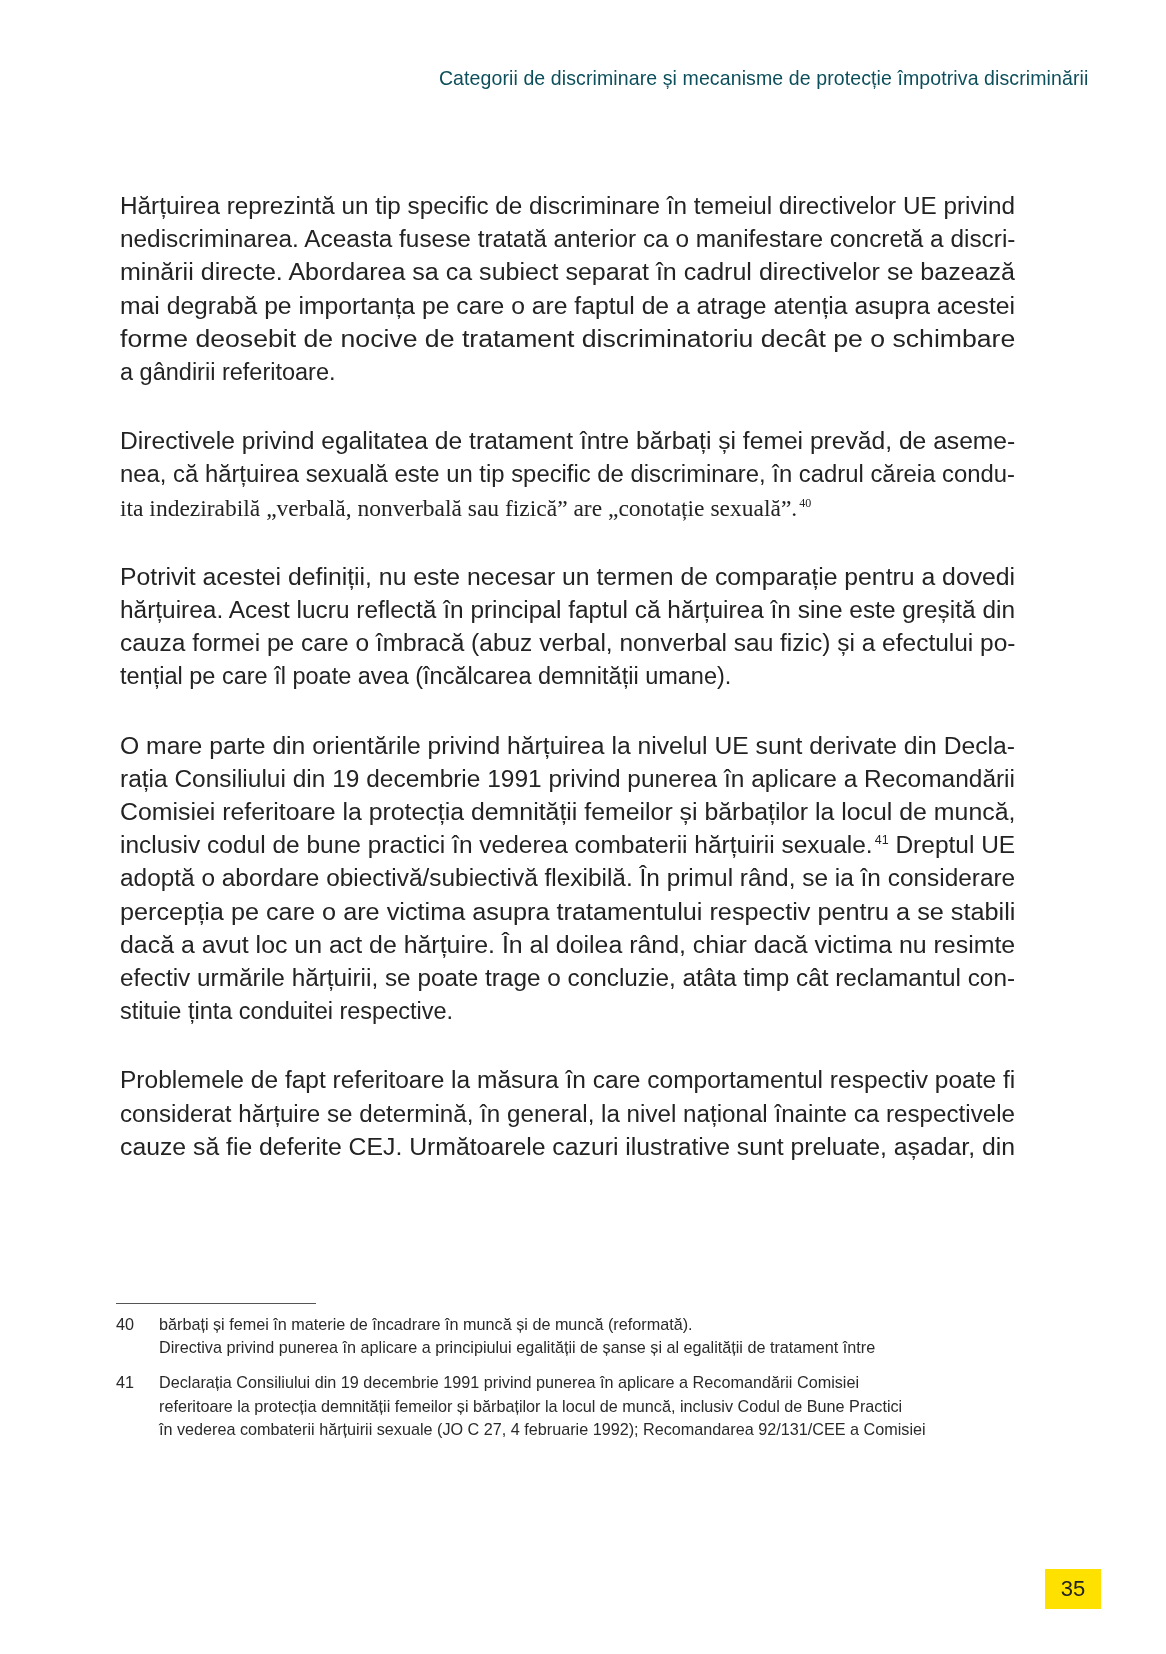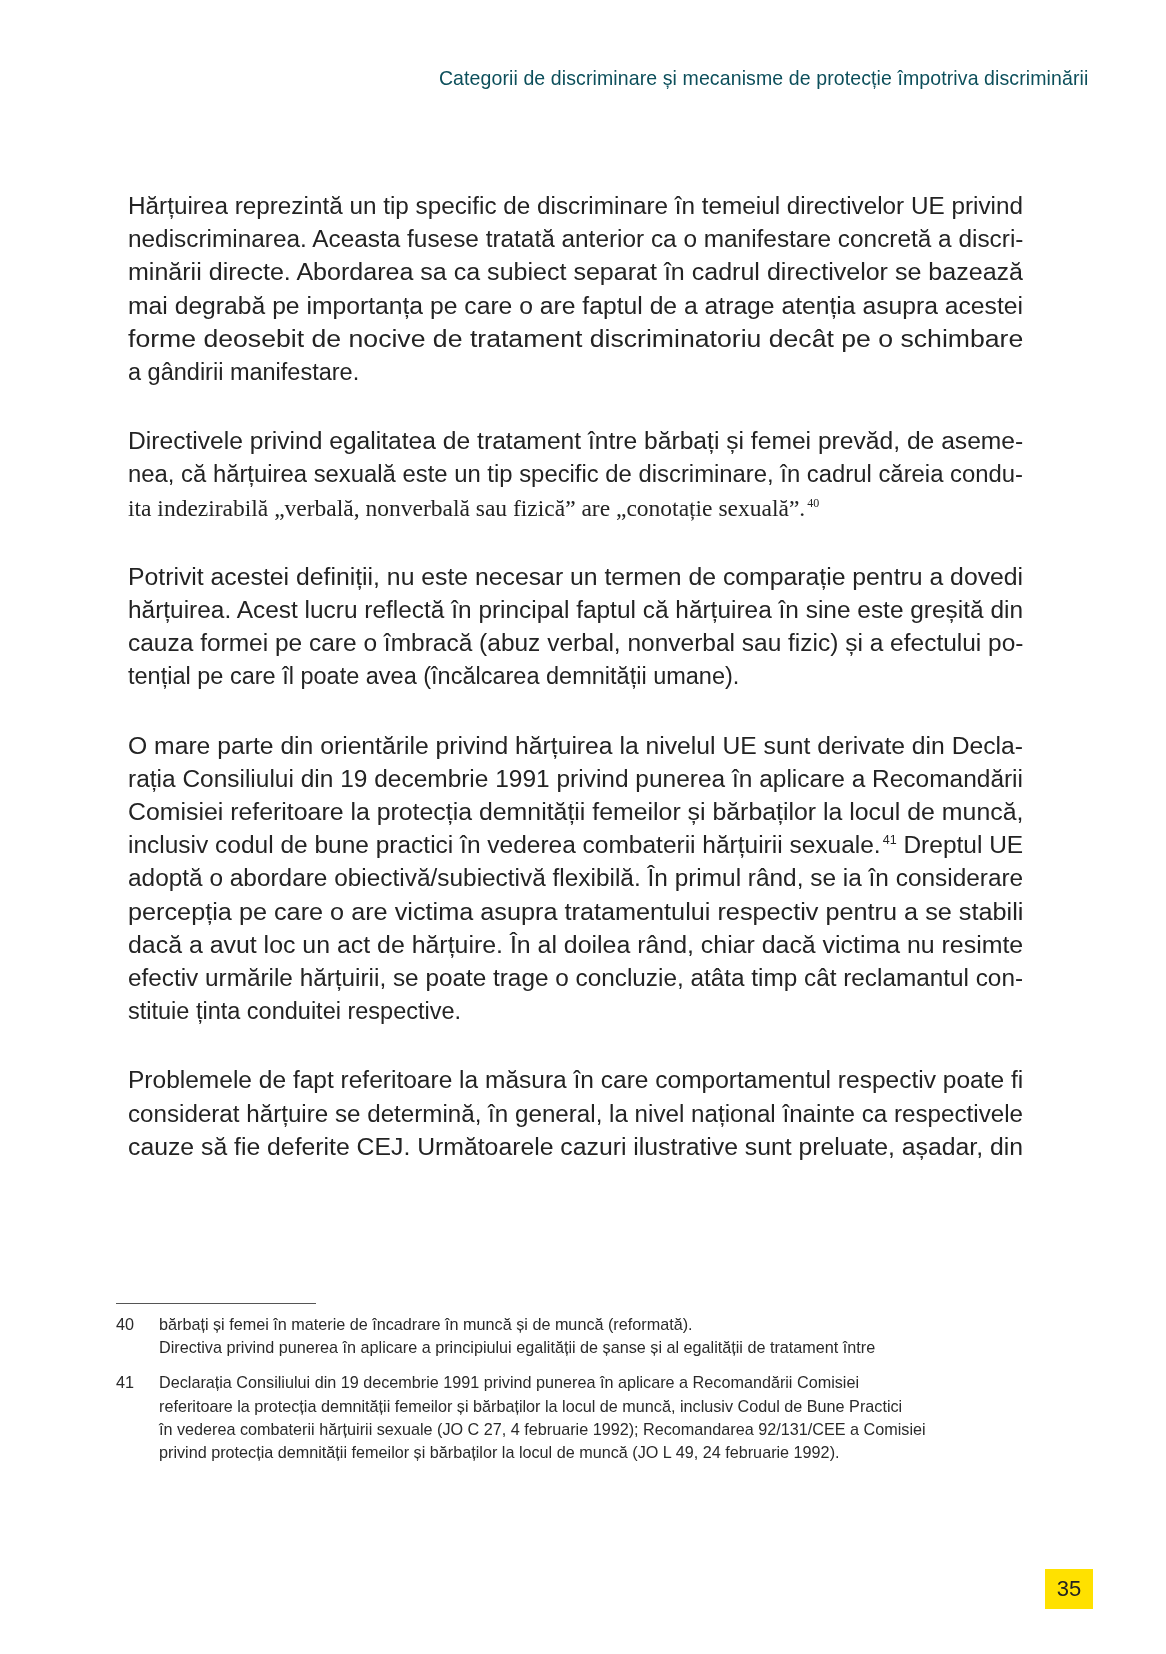--- a/index.html
+++ b/index.html
@@ -1,42 +1,42 @@
 <!DOCTYPE html>
 <html><head>
 <meta charset="utf-8">
 <style>
   html, body { margin: 0; padding: 0; background: #ffffff; }
   body { width: 1166px; height: 1654px; position: relative; overflow: hidden; font-family: "Liberation Sans", "DejaVu Sans", sans-serif; color: #1f1f1f; }
   .running-header { position: absolute; right: 78px; top: 66px; font-size: 21px; color: #0c4f5b; letter-spacing: 0.1px; white-space: nowrap; font-family: "Liberation Sans", sans-serif; transform: scaleX(0.93); transform-origin: right center; }
   .body-text { position: absolute; left: 116px; top: 190px; width: 895px; }
-  .para { margin: 0 0 36px 12px; font-size: 23.5px; line-height: 33.2px; color: #232323; }
+  .para { margin: 0 0 36px 4px; font-size: 23.5px; line-height: 33.2px; color: #232323; }
   .para .line { display: block; white-space: nowrap; text-align: justify; text-align-last: justify; transform-origin: left center; }
   .para .line.last { text-align-last: left; }
   .fn-sup { font-size: 12px; vertical-align: super; line-height: 0; margin-left: 2px; }
   .footnote-rule { position: absolute; left: 116px; top: 1303px; width: 200px; height: 1px; background: #555; }
   .footnotes { position: absolute; left: 116px; top: 1313px; width: 900px; font-size: 16.2px; line-height: 23.2px; color: #2a2a2a; }
   .fn { display: flex; margin-bottom: 12px; }
   .fn-num { width: 43px; flex: 0 0 43px; }
   .fn-text .line { display: block; white-space: nowrap; }
-  .page-number { position: absolute; left: 1045px; top: 1569px; width: 48px; height: 40px; background: #ffe100; color: #222; font-size: 22px; display: flex; align-items: center; justify-content: center; }
+  .page-number { position: absolute; left: 1045px; top: 1569px; width: 56px; height: 40px; background: #ffe100; color: #222; font-size: 22px; display: flex; align-items: center; justify-content: center; }
 </style>
 </head>
 <body>
 
 <div class="running-header" style="color: rgb(12, 79, 91);">Categorii de discriminare și mecanisme de protecție împotriva discriminării</div>
 
 <div class="body-text">
   <p class="para">
     <span class="line" style="display: block; width: 866px; transform: scaleX(1.0335);">Hărțuirea reprezintă un tip specific de discriminare în temeiul directivelor UE privind</span>
     <span class="line" style="display: block; width: 863px; transform: scaleX(1.0371);">nediscriminarea. Aceasta fusese tratată anterior ca o manifestare concretă a discri-</span>
     <span class="line" style="display: block; width: 840px; transform: scaleX(1.0655);">minării directe. Abordarea sa ca subiect separat în cadrul directivelor se bazează</span>
     <span class="line" style="display: block; width: 852px; transform: scaleX(1.0505);">mai degrabă pe importanța pe care o are faptul de a atrage atenția asupra acestei</span>
     <span class="line" style="display: block; width: 790px; transform: scaleX(1.1329);">forme deosebit de nocive de tratament discriminatoriu decât pe o schimbare</span>
-    <span class="line last" style="display: block;">a gândirii manifestare.</span>
+    <span class="line last" style="display: block;">a gândirii referitoare.</span>
   </p>
 
   <p class="para">
     <span class="line" style="display: block; width: 854px; transform: scaleX(1.048);">Directivele privind egalitatea de tratament între bărbați și femei prevăd, de aseme-</span>
     <span class="line" style="display: block; width: 882px; transform: scaleX(1.0147);">nea, că hărțuirea sexuală este un tip specific de discriminare, în cadrul căreia condu-</span>
     <span class="line last" style="display: block; font-family: Liberation Serif, serif;"><span>ita indezirabilă „verbală, nonverbală sau fizică” are „conotație sexuală”.</span><sup class="fn-sup">40</sup></span>
   </p>
 
   <p class="para">
     <span class="line" style="display: block; width: 849px; transform: scaleX(1.0542);">Potrivit acestei definiții, nu este necesar un termen de comparație pentru a dovedi</span>
@@ -73,18 +73,17 @@
       <span class="line" style="display: block;">bărbați și femei în materie de încadrare în muncă și de muncă (reformată).</span>
       <span class="line" style="display: block;">Directiva privind punerea în aplicare a principiului egalității de șanse și al egalității de tratament între</span>
     </span>
   </div>
   <div class="fn">
     <span class="fn-num">41</span>
     <span class="fn-text">
       <span class="line" style="display: block;">Declarația Consiliului din 19 decembrie 1991 privind punerea în aplicare a Recomandării Comisiei</span>
       <span class="line" style="display: block;">referitoare la protecția demnității femeilor și bărbaților la locul de muncă, inclusiv Codul de Bune Practici</span>
       <span class="line" style="display: block;">în vederea combaterii hărțuirii sexuale (JO C 27, 4 februarie 1992); Recomandarea 92/131/CEE a Comisiei</span>
-      <span class="line" style="display: block;">privind protecția demnității femeilor și bărbaților la locul de muncă (JO L 49, 24 februarie 1992).</span>
     </span>
   </div>
 </div>
 
 <div class="page-number" style="background: rgb(255, 225, 0);">35</div>
 
 </body></html>

